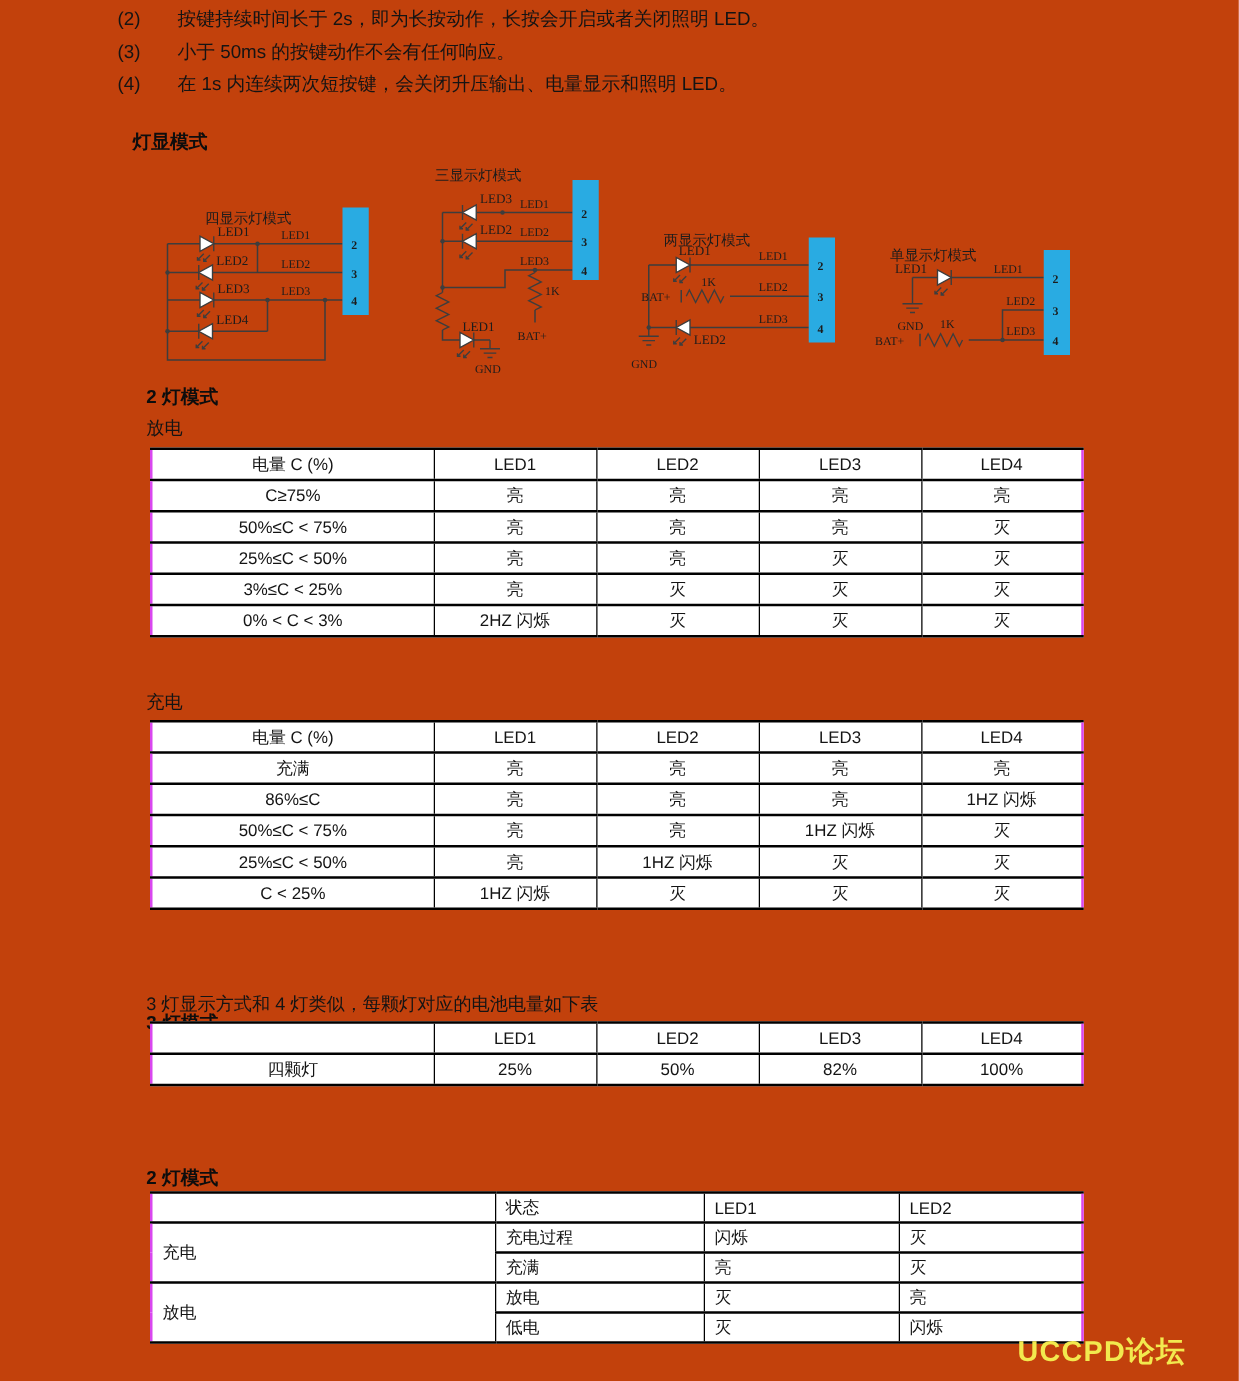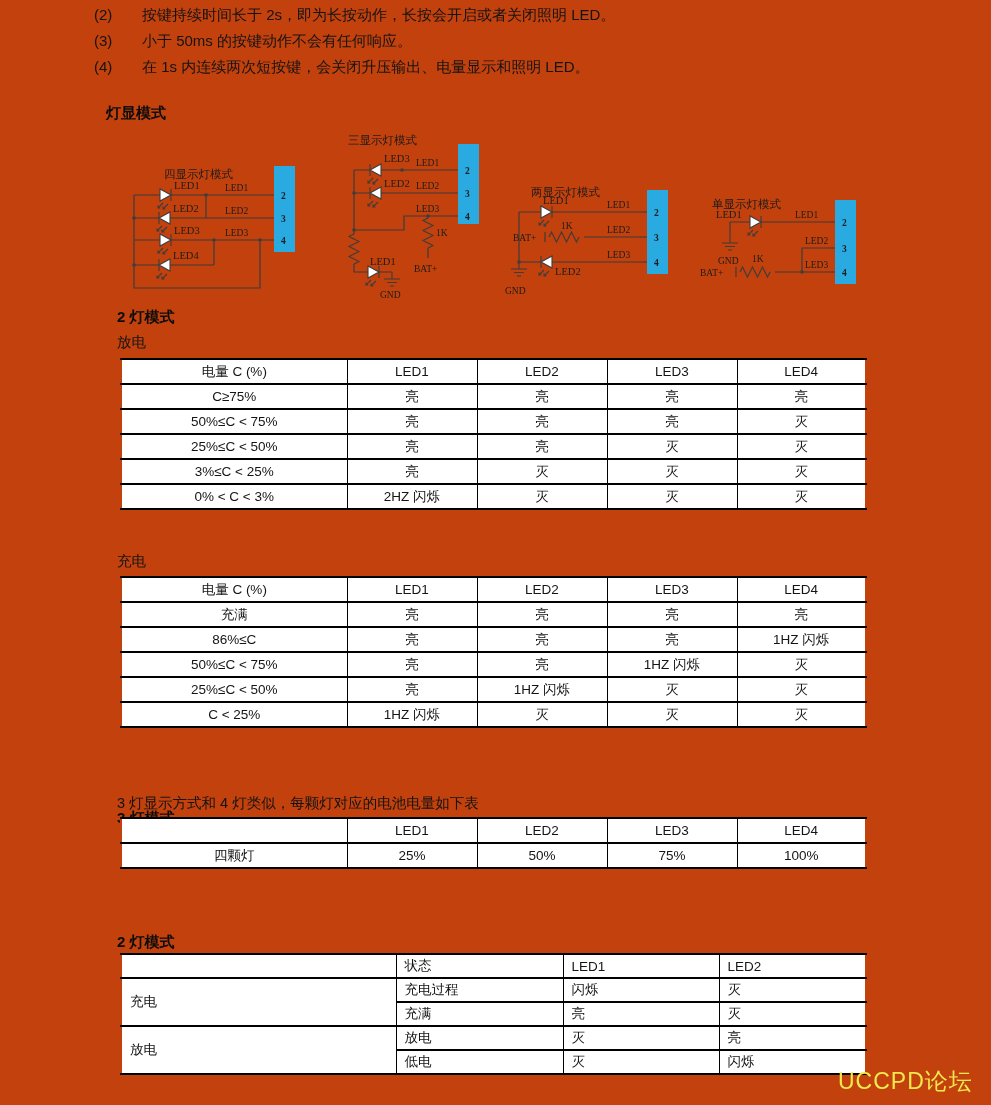--- a/index.html
+++ b/index.html
@@ -9,40 +9,40 @@
          font-family:"Liberation Sans","DejaVu Sans",sans-serif; color:#111; }
   .page { position:absolute; inset:0; background:#c2410c; }
 
   .note { position:absolute; left:94px; font-size:15px; white-space:nowrap; color:#141414; }
   .note .nnum { display:inline-block; width:48px; }
 
   .h1  { position:absolute; font-size:15px; font-weight:700; color:#0d0d0d; white-space:nowrap; }
   .cap { position:absolute; font-size:14.5px; color:#141414; white-space:nowrap; }
 
   .tbl { position:absolute; border-collapse:collapse; table-layout:fixed; background:#fff;
-         border:2px solid #c2410c; }
+         border:2px solid #d946ef; }
   .tbl th, .tbl td { border-style:solid; border-color:#000; border-width:2px 1px;
          font-size:13.5px; font-weight:400; text-align:center; vertical-align:middle;
          height:25px; padding:0 4px; overflow:hidden; white-space:nowrap; color:#141414; }
   .tbl thead th { border-bottom-width:2px; }
   .tbl-left th, .tbl-left td { text-align:left; padding:0 8px; height:24px; }
 
   .diag { position:absolute; overflow:visible; }
   .diag text { fill:#1c1c1c; font-family:"Liberation Serif","DejaVu Serif",serif; }
   .dtitle { font-size:11.5px; }
   .slabel { font-size:10.5px; }
   .wlabel { font-size:9.5px; }
   .small  { font-size:9.5px; }
   .pin    { font-size:9.5px; font-weight:700; fill:#14213d; }
   .wr     { stroke:var(--line-dark,#3d3d3d); stroke-width:1.2; fill:none; }
   .dot    { fill:var(--line-dark,#3d3d3d); }
   .conn   { fill:var(--connector-blue,#29abe2); }
 
-  .watermark { position:absolute; left:838px; top:1066px; z-index:5;
-         font-size:23px; font-weight:400; letter-spacing:1px;
+  .watermark { position:absolute; left:814px; top:1066px; z-index:5;
+         font-size:23px; font-weight:700; letter-spacing:1px;
          color:var(--watermark-yellow,#f2e94e); white-space:nowrap; }
 </style>
 </head>
 <body>
 
 <svg width="0" height="0" style="position:absolute" aria-hidden="true">
   <defs>
     <g id="led-r" stroke="#3d3d3d" fill="none" stroke-width="1.1">
       <path d="M0,-6 L0,6 L11,0 Z" fill="#fff"></path>
       <path d="M11,-6 L11,6"></path>
@@ -336,21 +336,21 @@
           <th>LED2</th>
           <th>LED3</th>
           <th>LED4</th>
         </tr>
       </thead>
       <tbody>
         <tr>
           <td>四颗灯</td>
           <td>25%</td>
           <td>50%</td>
-          <td>75%</td>
+          <td>82%</td>
           <td>100%</td>
         </tr>
       </tbody>
     </table>
 
   <div class="h1" style="left:117px;top:933px">2 灯模式</div>
   <table class="tbl tbl-left" style="left:120px;top:953px;width:745px">
     <colgroup>
         <col style="width:275px">
         <col style="width:167px">

